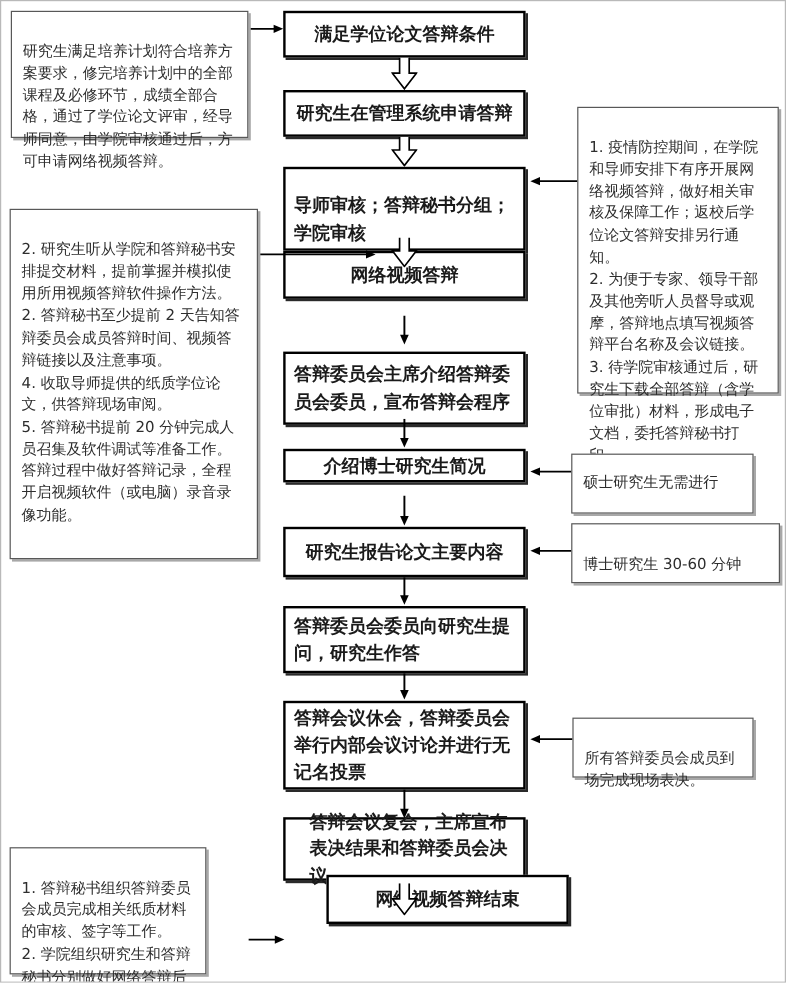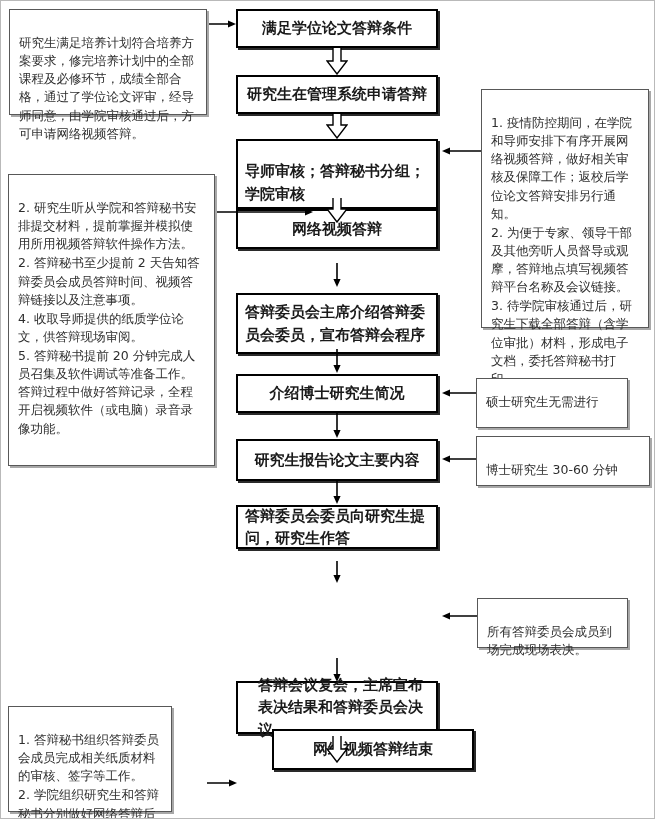--- a/index.html
+++ b/index.html
@@ -39,28 +39,31 @@
   </div>
   <div class="fbox multiline" style="top:138px;height:70px;align-items:flex-end;">
     <span>导师审核；答辩秘书分组；学院审核</span>
   </div>
   <div class="fbox" style="top:208px;height:40px;">
     <span>网络视频答辩</span>
   </div>
   <div class="fbox multiline" style="top:292px;height:61px;">
     <span>答辩委员会主席介绍答辩委员会委员，宣布答辩会程序</span>
   </div>
-  <div class="fbox" style="top:373px;height:39px;">
+  <div class="fbox" style="top:373px;height:28px;">
     <span>介绍博士研究生简况</span>
   </div>
   <div class="fbox" style="top:438px;height:42px;">
     <span>研究生报告论文主要内容</span>
   </div>
-  <div class="fbox multiline" style="top:504px;height:44px;">
+  <div class="fbox multiline" style="top:504px;height:56px;">
     <span>答辩委员会委员向研究生提问，研究生作答</span>
+  </div>
+  <div class="fbox multiline" style="top:583px;height:74px;">
+    <span>答辩会议休会，答辩委员会举行内部会议讨论并进行无记名投票</span>
   </div>
   <div class="fbox multiline" style="top:680px;height:53px;padding-left:20px;">
     <span>答辩会议复会，主席宣布表决结果和答辩委员会决议</span>
   </div>
   <div class="fbox" style="top:728px;height:41px;margin-left:36px;">
     <span>网络视频答辩结束</span>
   </div>
 
   <div class="conn" style="left:325px;top:47px;">
     <svg width="22" height="27" viewBox="0 0 22 27">

